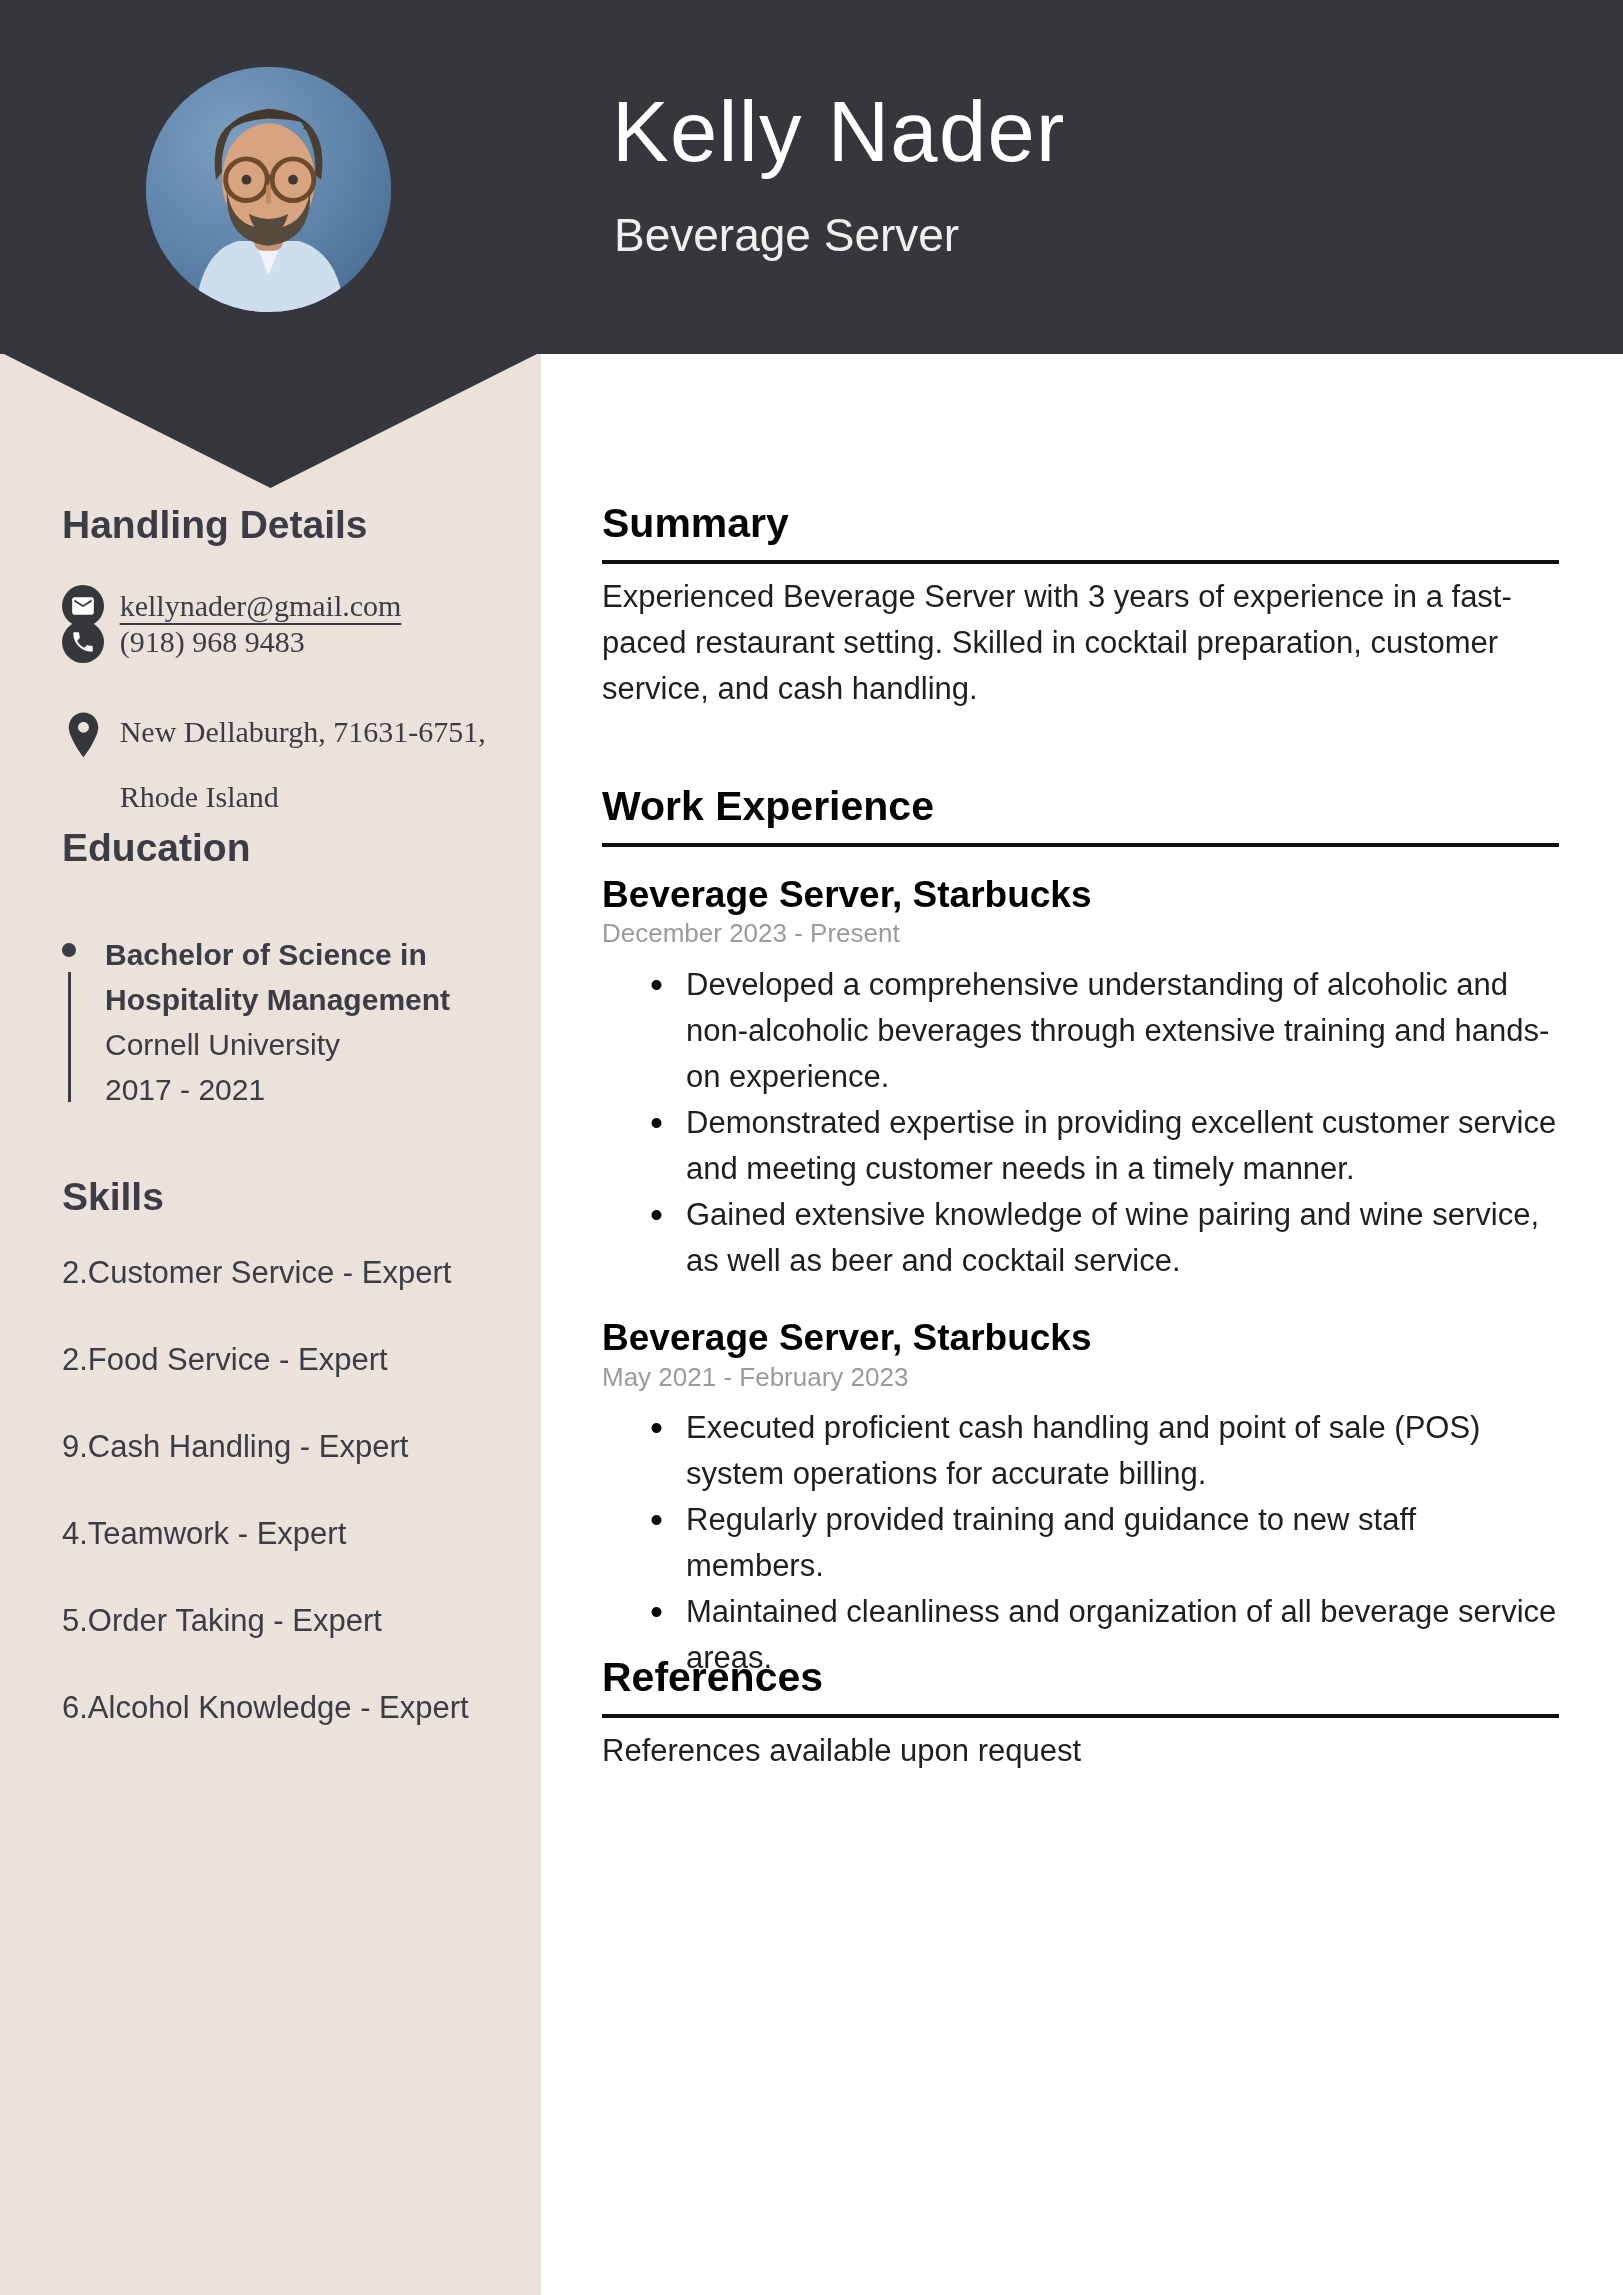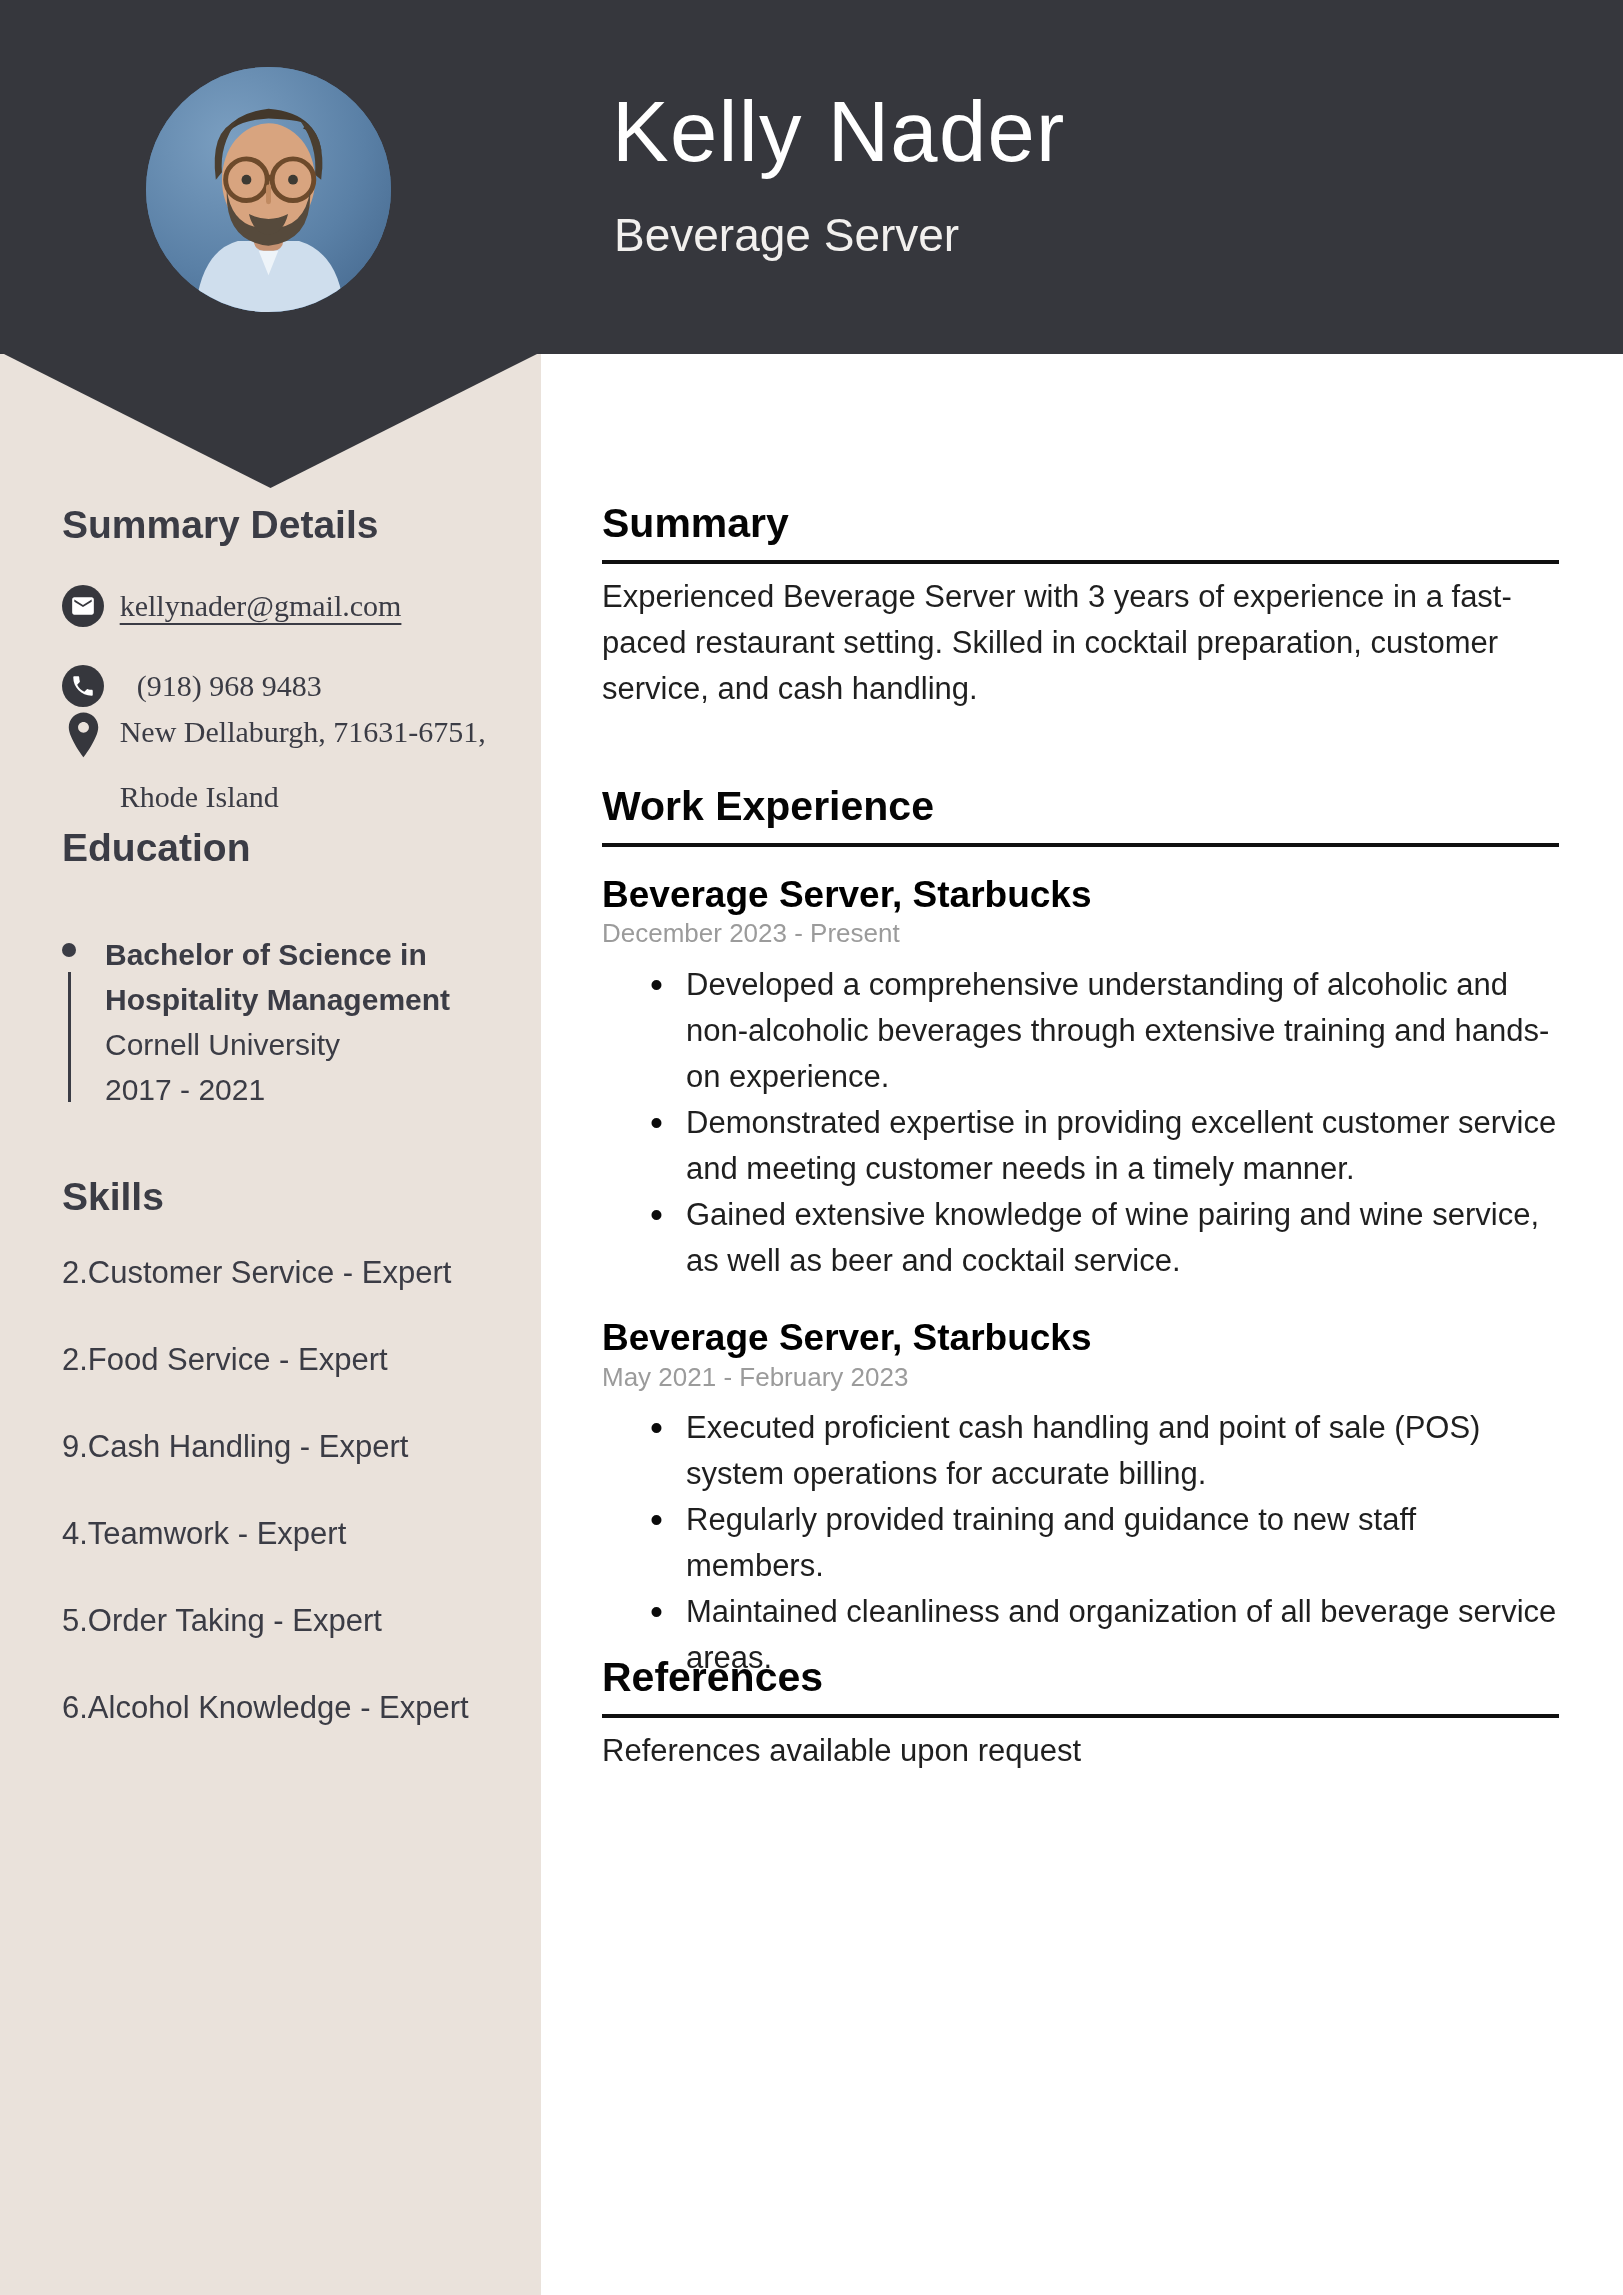--- a/index.html
+++ b/index.html
@@ -110,34 +110,34 @@
 
       <path d="M100 98 L100 110" stroke="#c08a61" stroke-width="4" stroke-linecap="round"></path>
 
       <path d="M66 100 Q64 142 100 146 Q136 142 134 100 Q130 132 100 132 Q70 132 66 100 Z" fill="#564a3c"></path>
       <path d="M84 120 Q100 128 116 120 Q112 136 100 137 Q88 136 84 120 Z" fill="#564a3c"></path>
     </svg>
   </div>
   <div class="name">Kelly Nader</div>
   <div class="headline">Beverage Server</div>
 
-  <div class="side-heading" style="top:505px;">Summary Details</div>
+  <div class="side-heading" style="top:505px;">Handling Details</div>
 
   <div class="contact-row" style="top:585px;">
     <div class="badge">
       <svg viewBox="0 0 24 24">
           <path fill="#ffffff" d="M20 4H4c-1.1 0-2 .9-2 2v12c0 1.1.9 2 2 2h16c1.1 0 2-.9 2-2V6c0-1.1-.9-2-2-2zm0 4-8 5-8-5V6l8 5 8-5v2z"></path>
         </svg>
     </div>
     <div class="contact-text">
       <a class="email-link" href="#">kellynader@gmail.com</a>
     </div>
   </div>
 
-  <div class="contact-row" style="top:665px;gap:17px;">
+  <div class="contact-row" style="top:621px;">
     <div class="badge">
       <svg viewBox="0 0 24 24">
           <path fill="#ffffff" d="M6.62 10.79c1.44 2.83 3.76 5.14 6.59 6.59l2.2-2.21c.27-.26.66-.35 1.01-.24 1.12.37 2.33.57 3.58.57.55 0 1 .45 1 1V20c0 .55-.45 1-1 1-9.39 0-17-7.61-17-17 0-.55.45-1 1-1h3.5c.55 0 1 .45 1 1 0 1.25.2 2.46.57 3.57.11.35.03.74-.25 1.02l-2.2 2.2z"></path>
         </svg>
     </div>
     <div class="contact-text">(918) 968 9483</div>
   </div>
 
   <div class="contact-row" style="top:711px;">
     <div class="pin-wrap">

